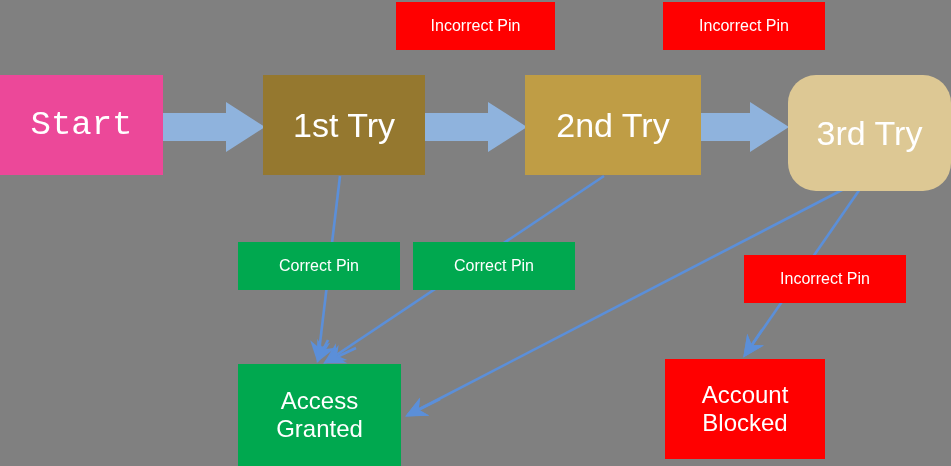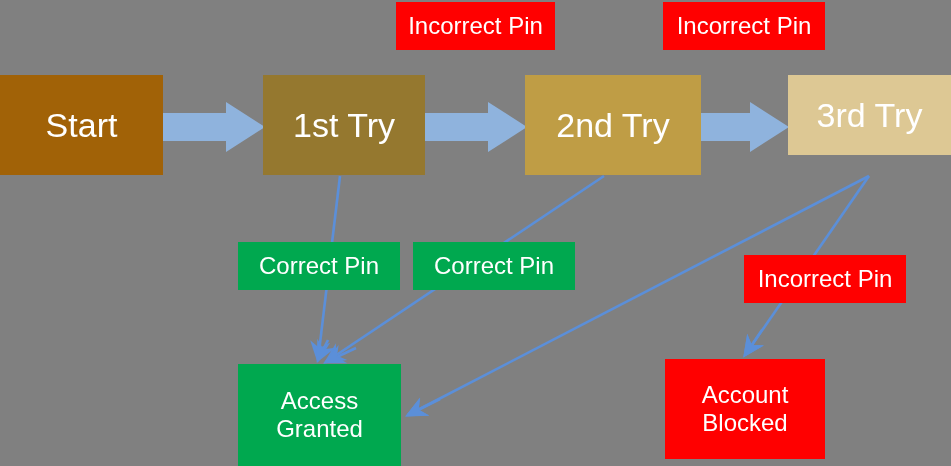--- a/index.html
+++ b/index.html
@@ -28,33 +28,33 @@
     text-align: center;
     color: #ffffff;
     box-sizing: border-box;
     line-height: 1.18;
   }
   .state-node {
     font-size: 34px;
     font-weight: 400;
   }
   .label-node {
-    font-size: 24px;
+    font-size: 16px;
     font-weight: 400;
   }
   .terminal-node {
     font-size: 24px;
     font-weight: 400;
     white-space: pre-line;
   }
   
   #node-start      { left: 0px;   top: 75px; width: 163px; height: 100px; }
   #node-try1       { left: 263px; top: 75px; width: 162px; height: 100px; }
   #node-try2       { left: 525px; top: 75px; width: 176px; height: 100px; }
-  #node-try3       { left: 788px; top: 75px; width: 163px; height: 80px; }
+  #node-try3       { left: 788px; top: 75px; width: 163px; height: 116px; border-radius: 28px; }
   
   #label-incorrect-1 { left: 396px; top: 2px;   width: 159px; height: 48px; }
   #label-incorrect-2 { left: 663px; top: 2px;   width: 162px; height: 48px; }
   #label-correct-1   { left: 238px; top: 242px; width: 162px; height: 48px; }
   #label-correct-2   { left: 413px; top: 242px; width: 162px; height: 48px; }
   #label-incorrect-3 { left: 744px; top: 255px; width: 162px; height: 48px; }
   
   #node-access-granted { left: 238px; top: 364px; width: 163px; height: 102px; }
   #node-account-blocked{ left: 665px; top: 351px; width: 160px; height: 100px; }
 
@@ -90,21 +90,21 @@
 
     <path d="M 869 176 L 745 355" stroke="#5b8fd9" stroke-width="2.6" fill="none" marker-end="url(#thin-head)"></path>
   </svg>
 
   <svg class="overlay under" viewBox="0 0 951 466" xmlns="http://www.w3.org/2000/svg">
     <polygon points="163,113 226,113 226,102 265,127 226,152 226,141 163,141" fill="#8fb3dd"></polygon>
     <polygon points="425,113 488,113 488,102 527,127 488,152 488,141 425,141" fill="#8fb3dd"></polygon>
     <polygon points="687,113 750,113 750,102 789,127 750,152 750,141 687,141" fill="#8fb3dd"></polygon>
   </svg>
 
-  <div class="node state-node" id="node-start" style="background-color: #a16207; color: rgb(255, 255, 255);">Start</div>
+  <div class="node state-node" id="node-start" style="background-color: #ec4899; color: rgb(255, 255, 255); font-family: Liberation Mono, monospace;">Start</div>
 
   <div class="node state-node" id="node-try1" style="background-color: rgb(149, 120, 47); color: rgb(255, 255, 255);">1st Try</div>
 
   <div class="node state-node" id="node-try2" style="background-color: rgb(191, 157, 69); color: rgb(255, 255, 255);">2nd Try</div>
 
   <div class="node state-node" id="node-try3" style="background-color: rgb(221, 200, 148); color: rgb(255, 255, 255);">3rd Try</div>
 
   <div class="node label-node" id="label-incorrect-1" style="background-color: rgb(255, 0, 0); color: rgb(255, 255, 255);">Incorrect Pin</div>
 
   <div class="node label-node" id="label-incorrect-2" style="background-color: rgb(255, 0, 0); color: rgb(255, 255, 255);">Incorrect Pin</div>

